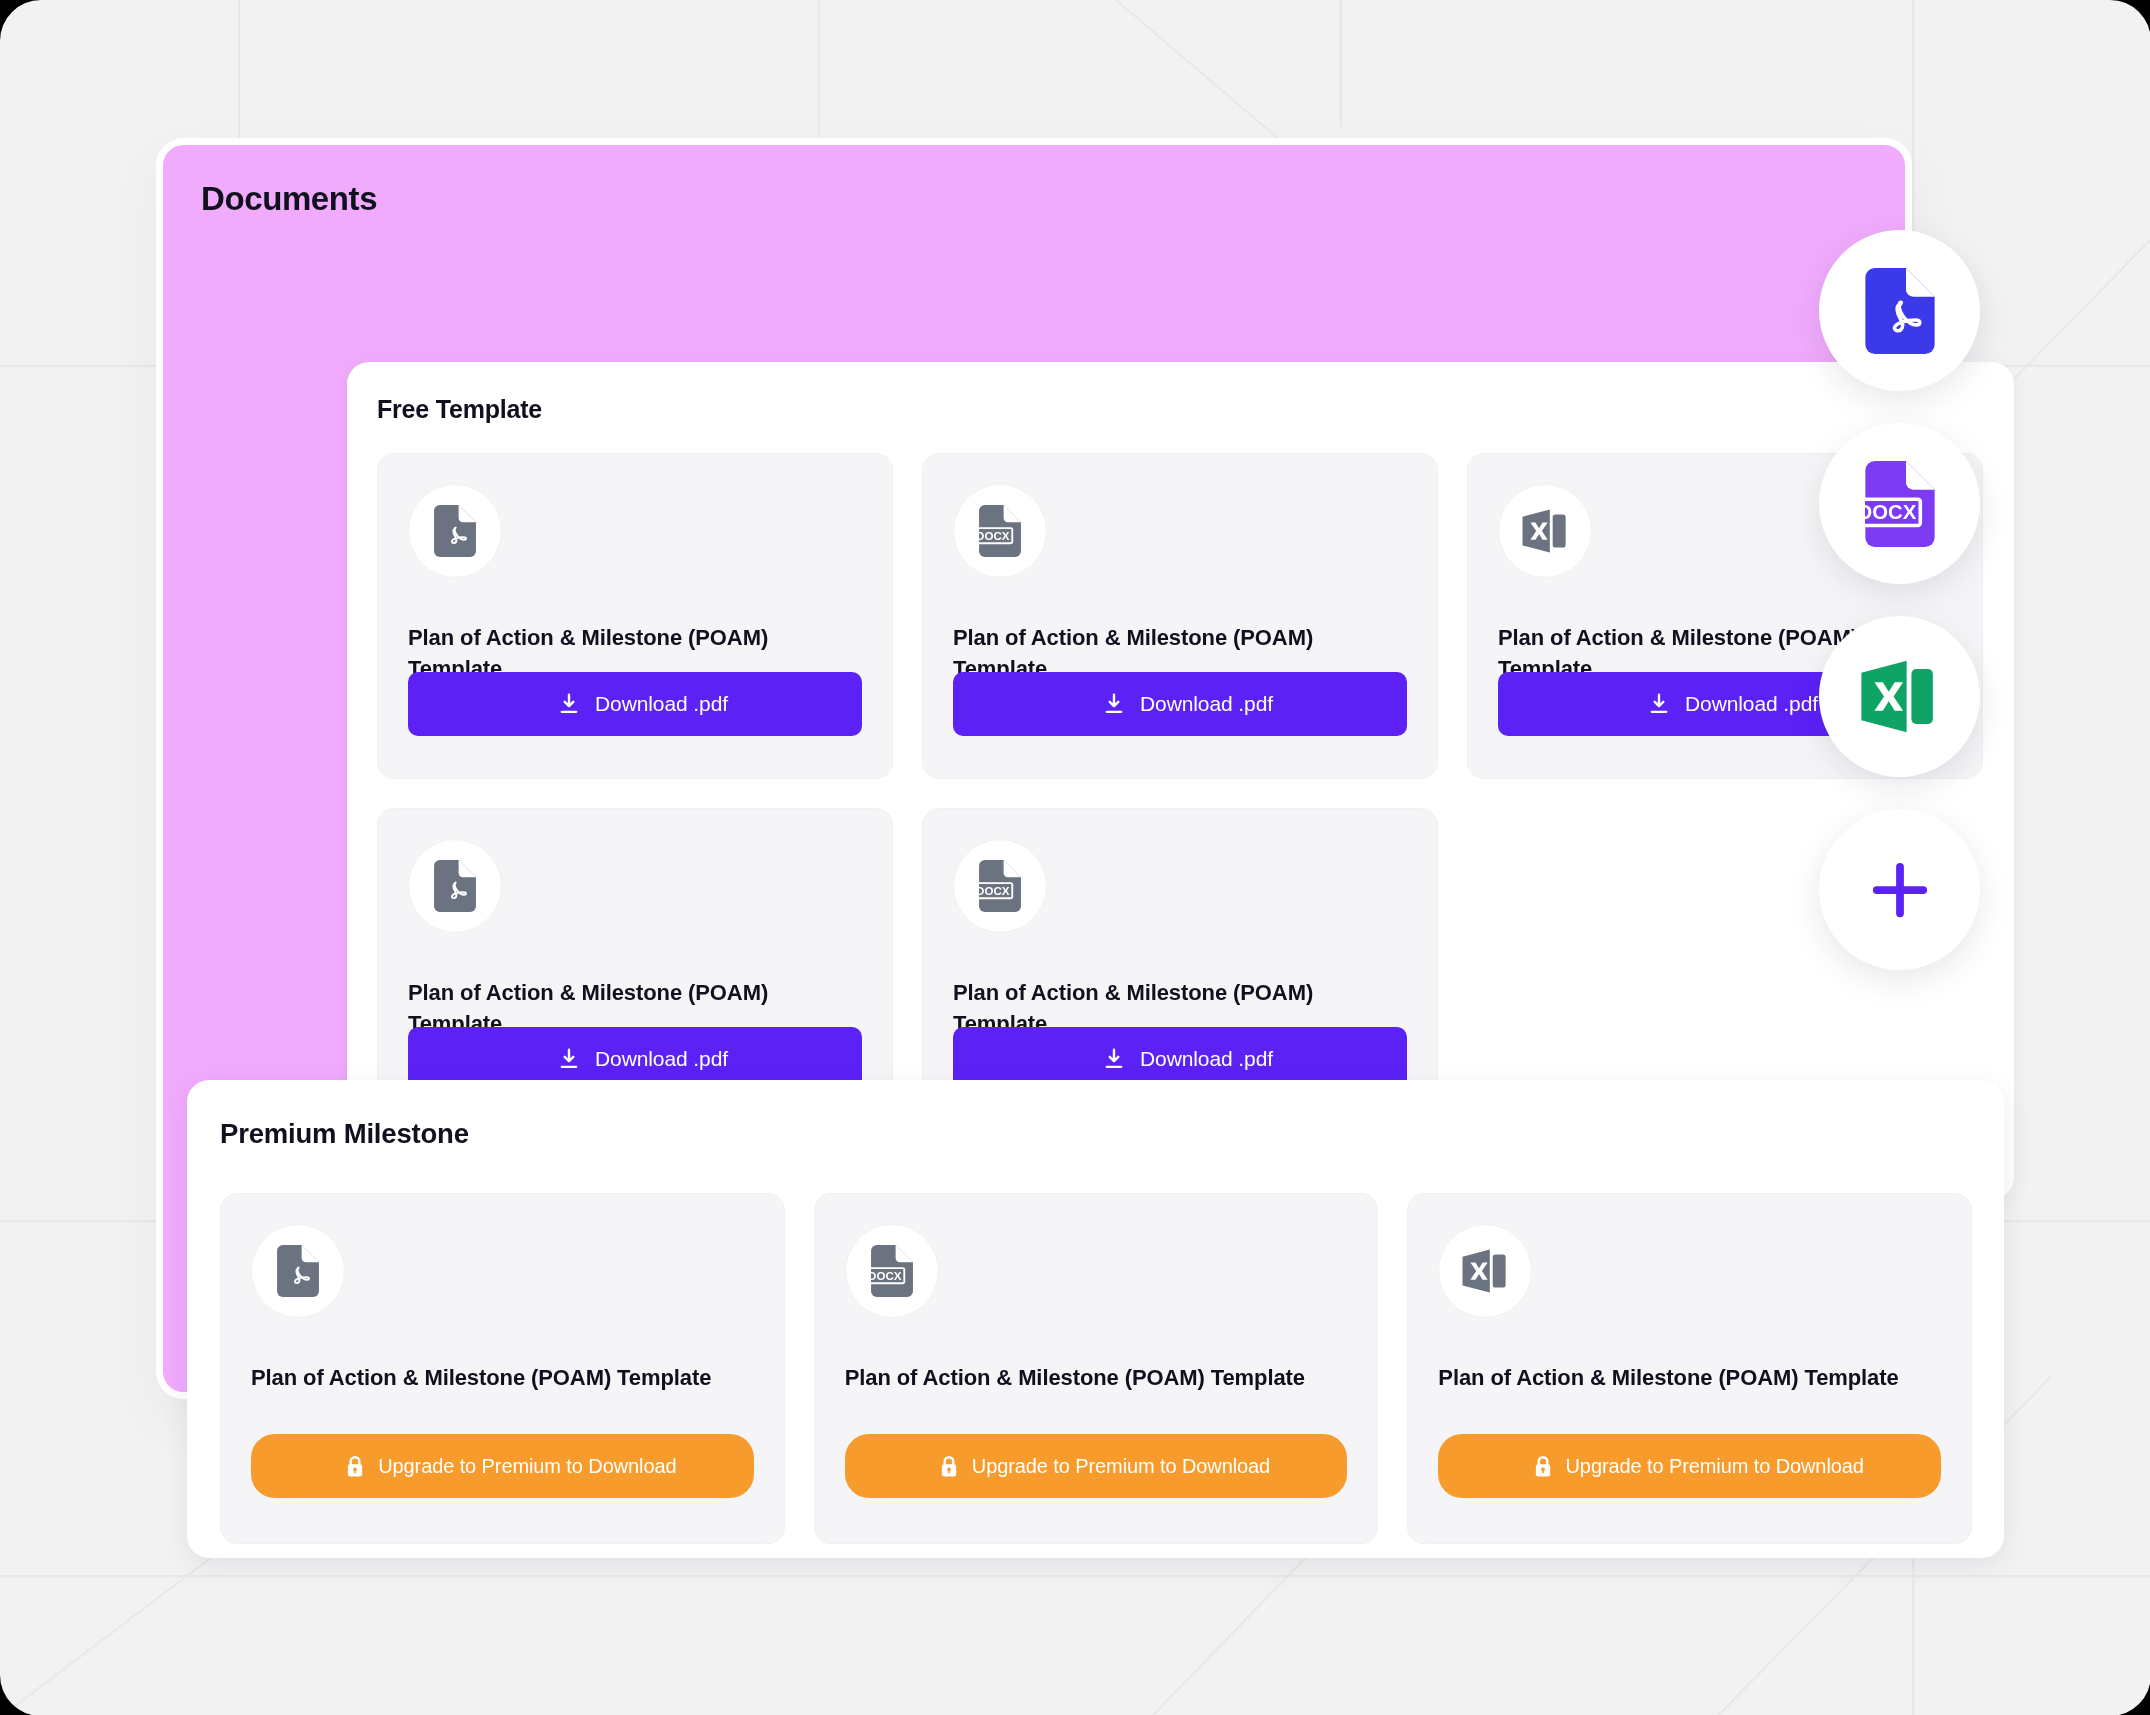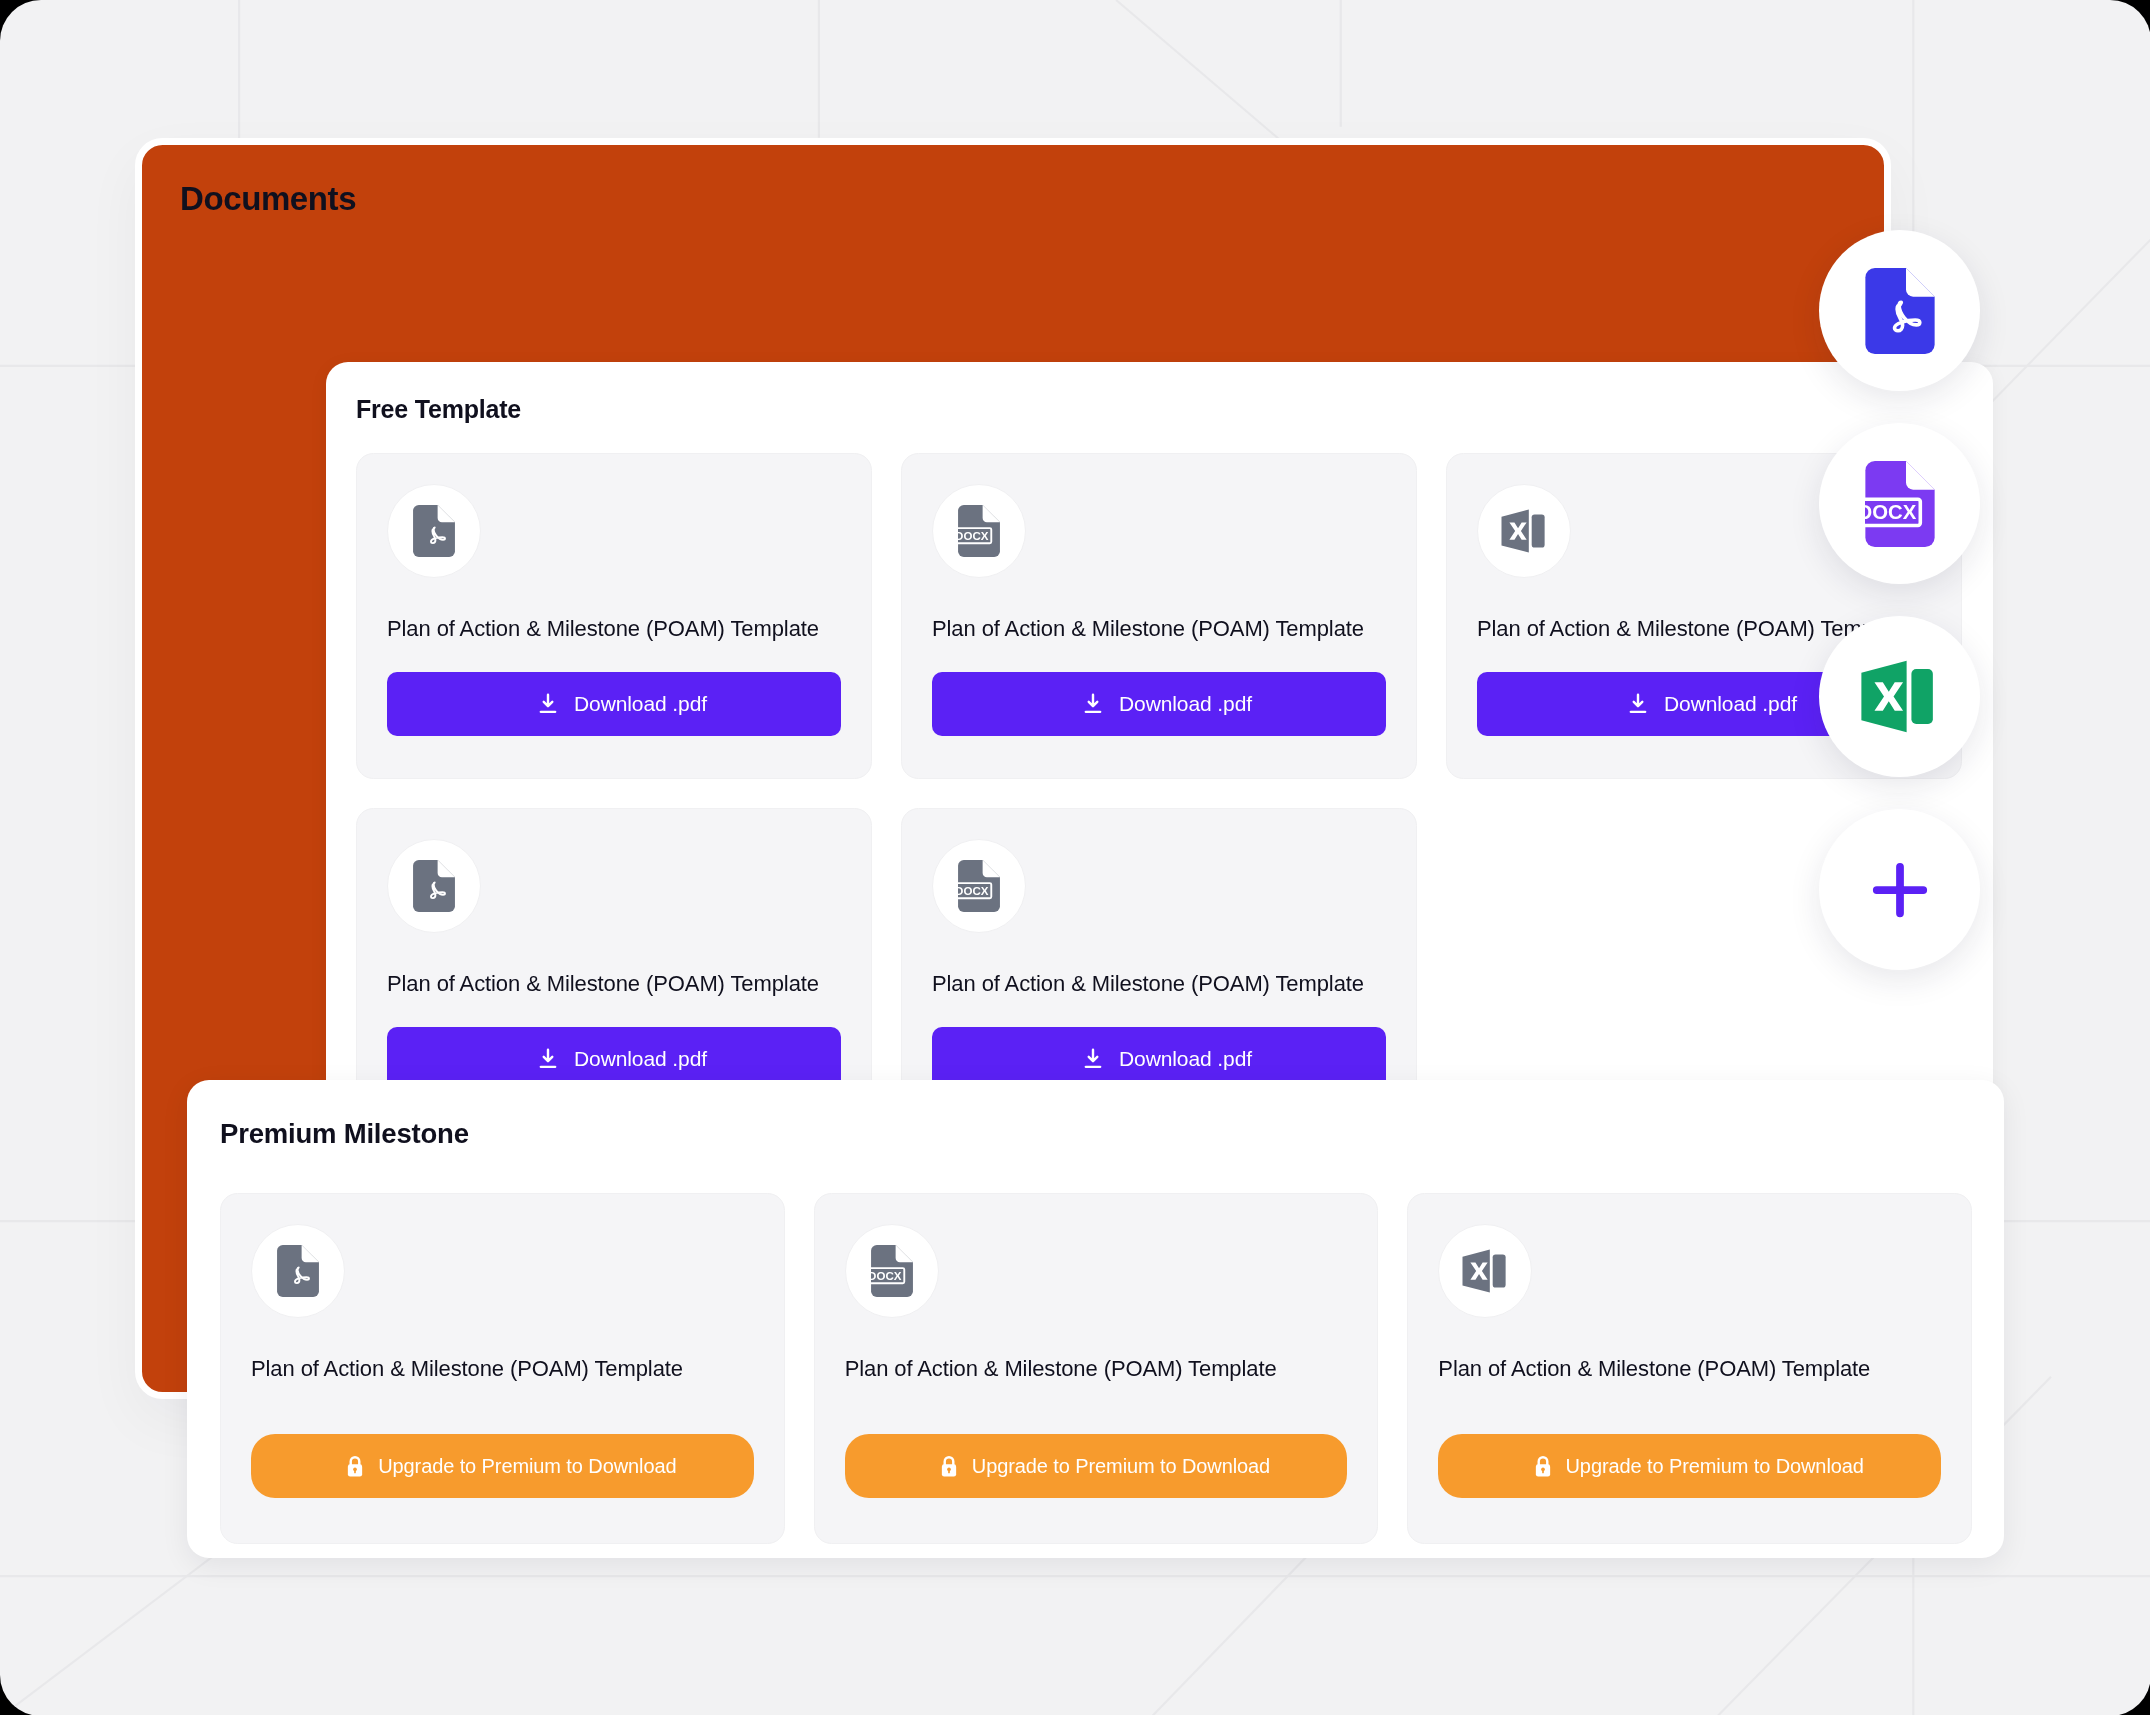--- a/index.html
+++ b/index.html
@@ -31,25 +31,25 @@
   #bg-lines {
     position: absolute;
     inset: 0;
     width: 100%;
     height: 100%;
   }
 
   
   #app-window {
     position: absolute;
-    left: 135px;
+    left: 156px;
     top: 138px;
     width: 1756px;
     height: 1261px;
-    background: #c2410c;
+    background: #f0abfc;
     border: 7.2px solid #ffffff;
     border-radius: 27.5px;
     box-shadow: 0 22px 58px rgba(20,20,40,.045);
   }
 
   #page-title {
     position: absolute;
     left: 38px;
     top: 35px;
     font-size: 33px;
@@ -128,24 +128,24 @@
     height: 94px;
     border-radius: 50%;
     background: #ffffff;
     border: 0.7px solid #f0f0f2;
     display: flex;
     align-items: center;
     justify-content: center;
   }
 
   .doc-title {
-    margin-top: 35px;
+    margin-top: 44px;
     font-size: 22px;
     line-height: 1.42;
-    font-weight: 400;
+    font-weight: 700;
     color: #10101e;
     letter-spacing: -0.1px;
   }
 
   
   .action-btn {
     position: absolute;
     left: 30px;
     right: 30px;
     height: 64px;

